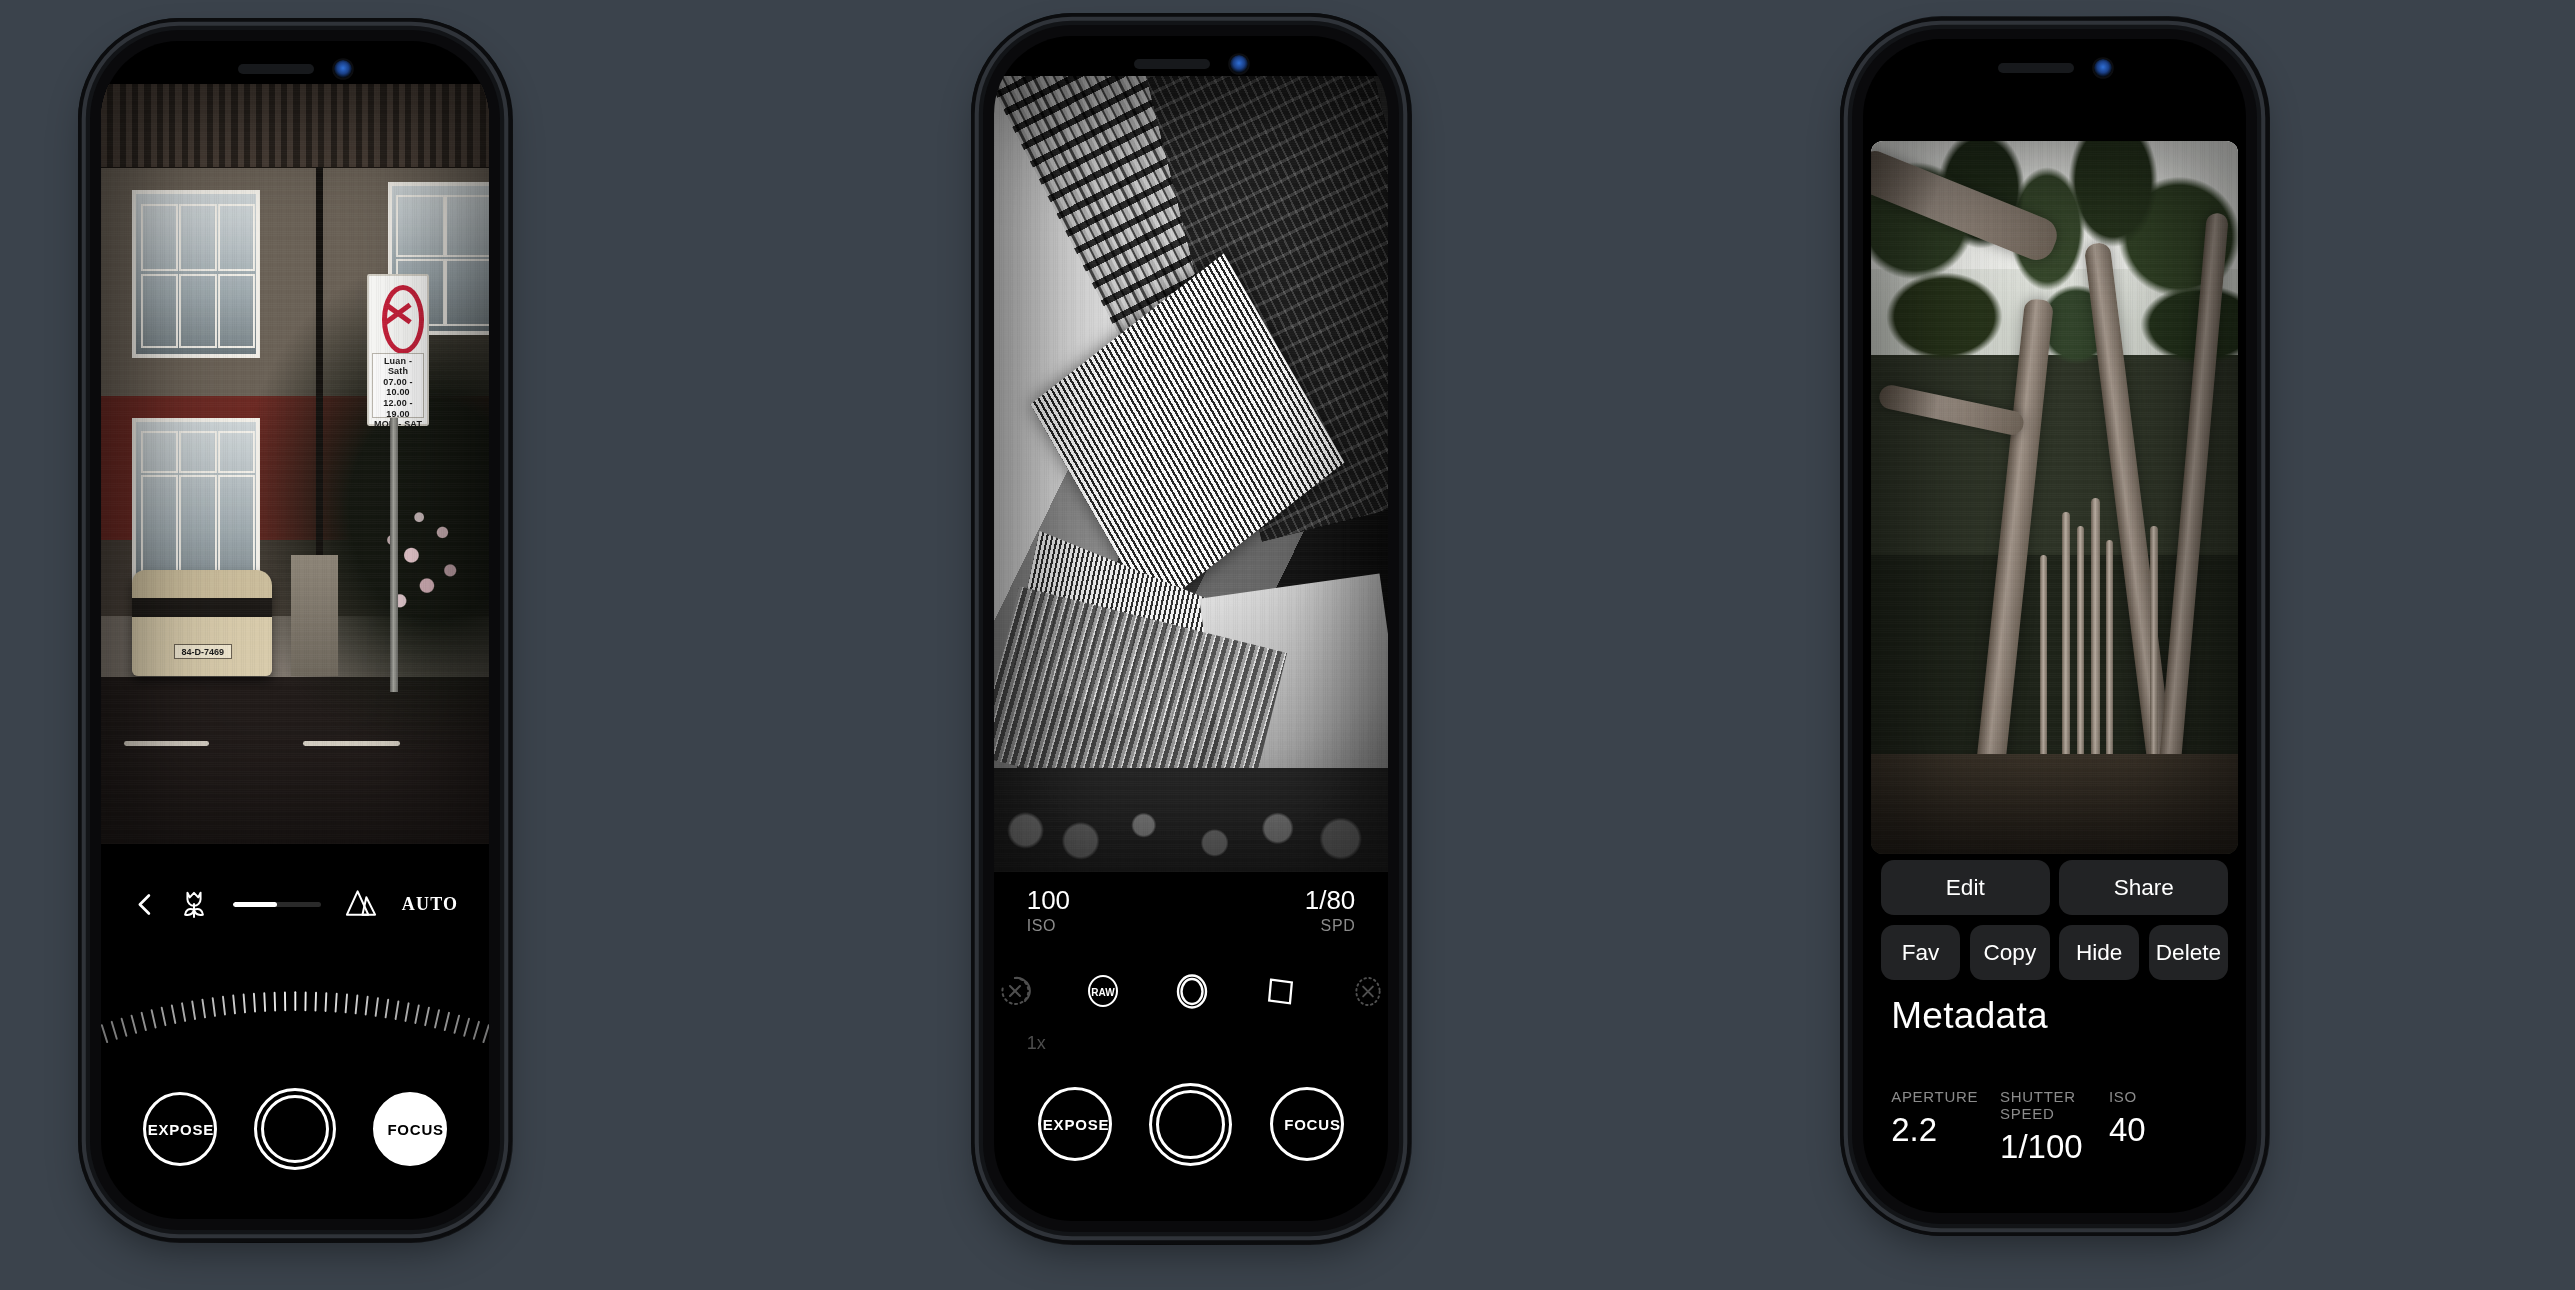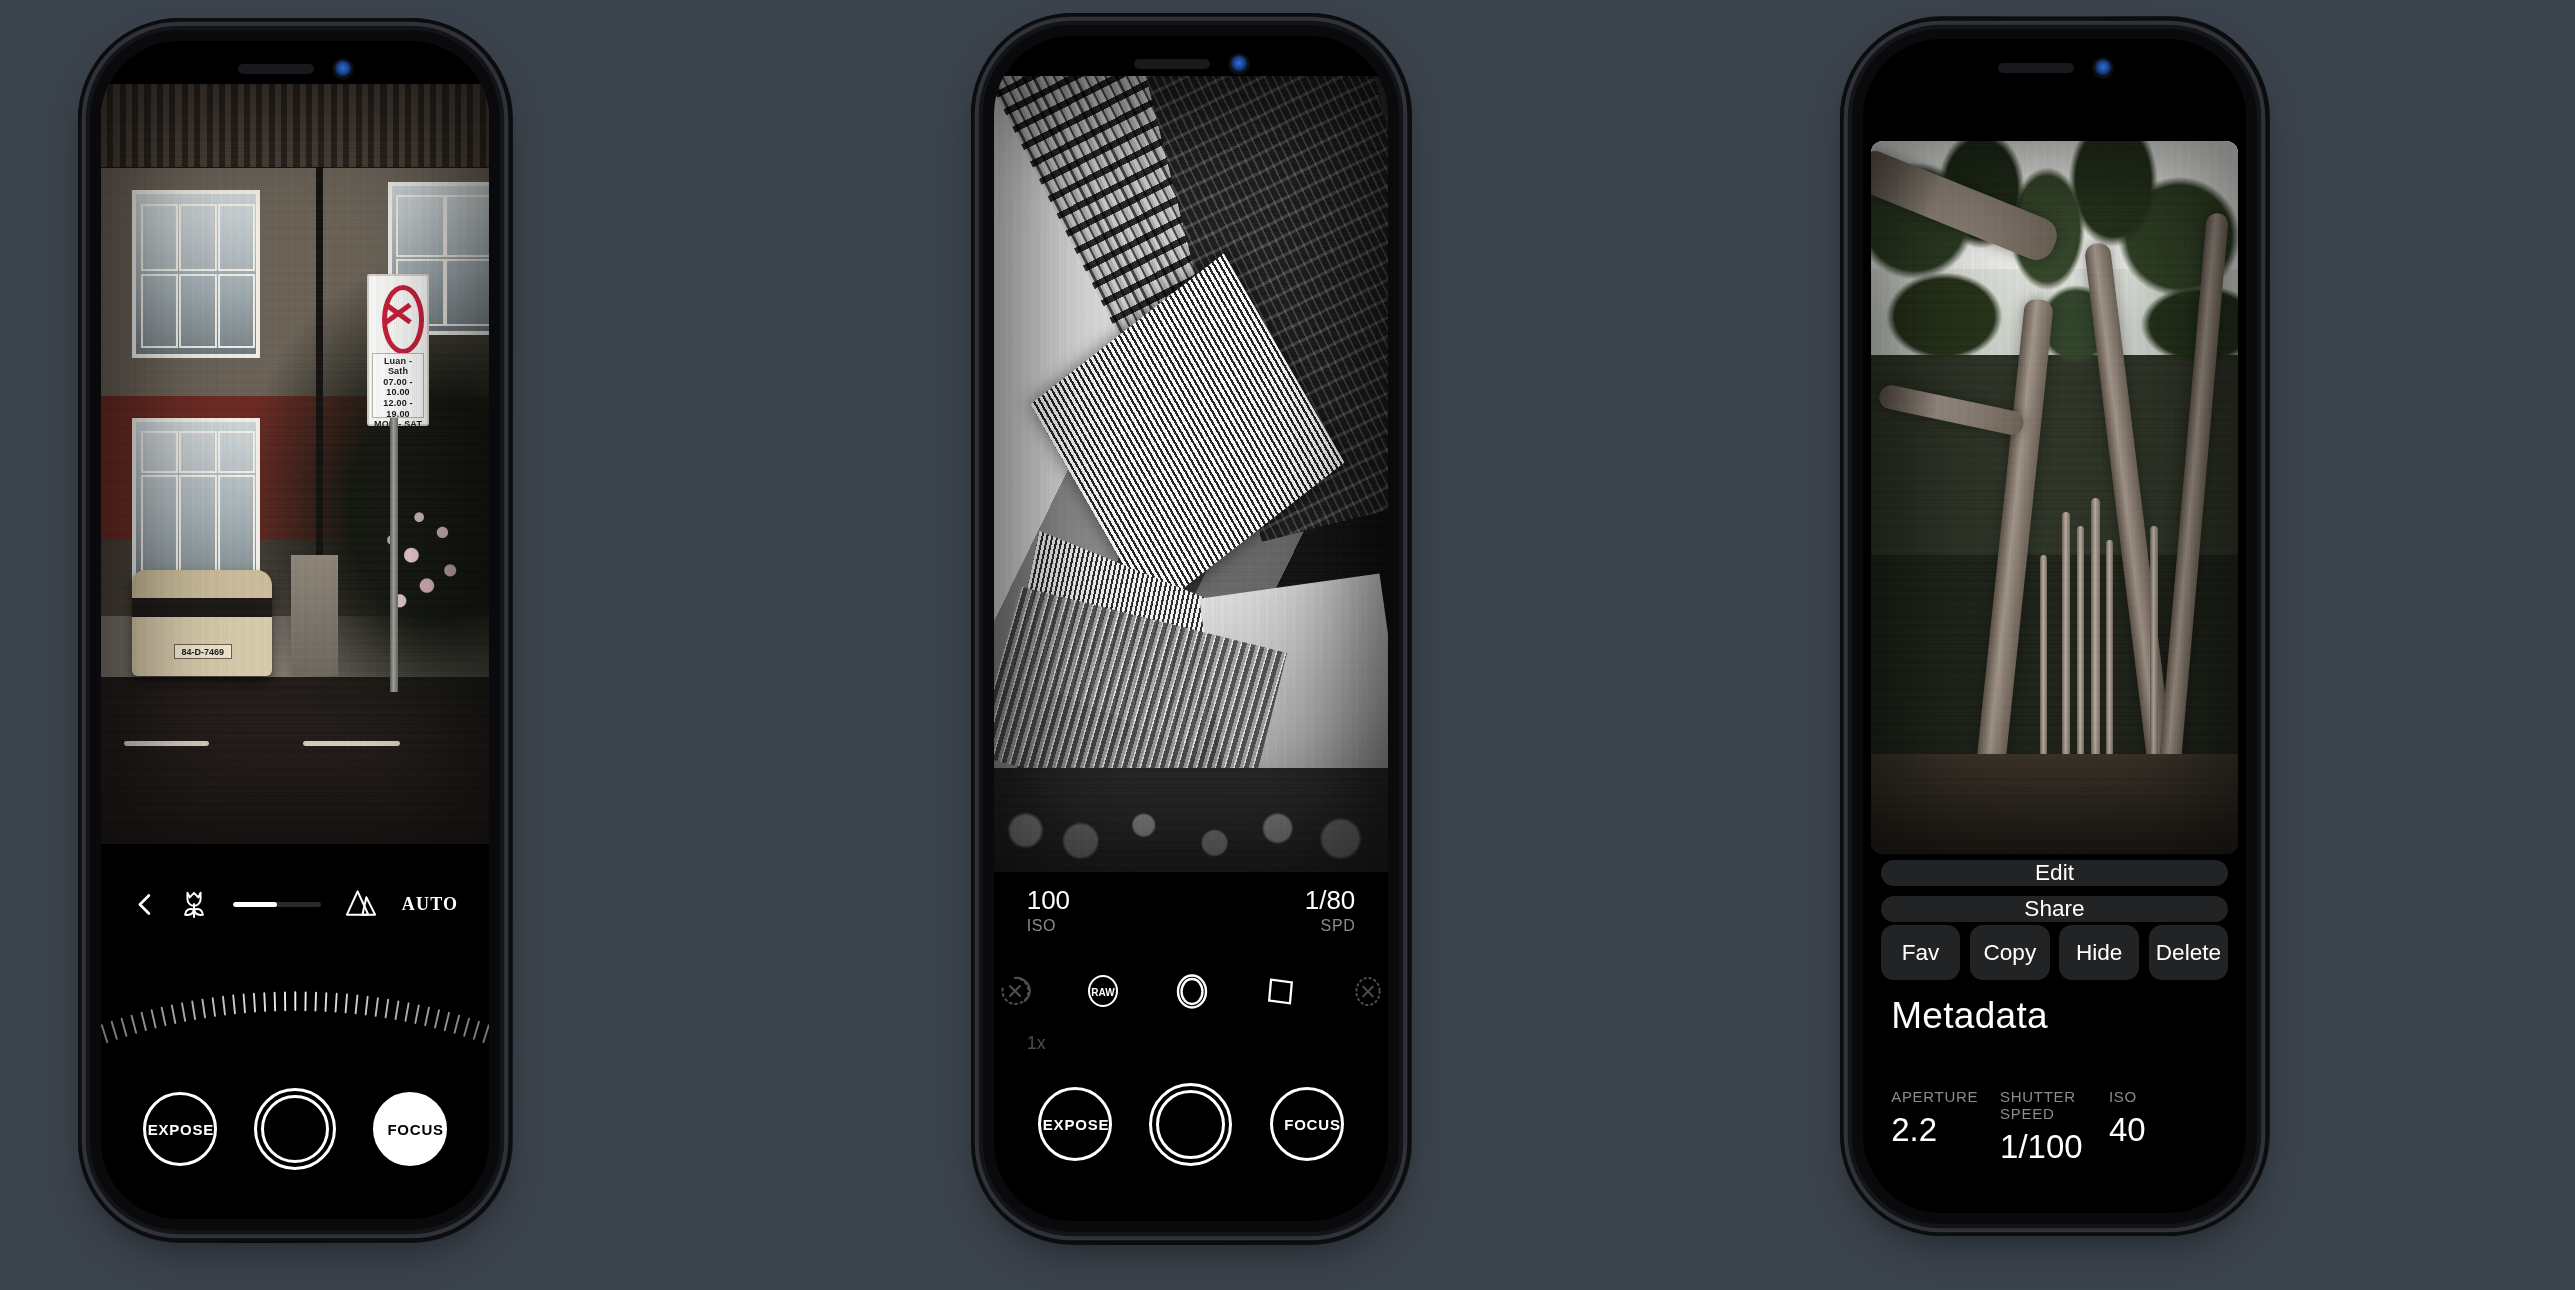--- a/index.html
+++ b/index.html
@@ -490,21 +490,21 @@
         <div class="root" style="left:56%;top:54%;width:2%;height:46%;"></div>
         <div class="root" style="left:60%;top:50%;width:2.4%;height:50%;"></div>
         <div class="root" style="left:64%;top:56%;width:2%;height:44%;"></div>
         <div class="root" style="left:46%;top:58%;width:2%;height:42%;"></div>
         <div class="root" style="left:76%;top:54%;width:2.2%;height:46%;"></div>
         <div class="ground"></div>
         <div class="grain"></div>
         <div class="vign"></div>
       </div>
 
-      <div class="actrow" style="top:821px;height:55px;flex-direction:column;">
+      <div class="actrow" style="top:821px;height:55px;">
         <div class="act">
           <span>Edit</span>
         </div>
         <div class="act">
           <span>Share</span>
         </div>
       </div>
 
       <div class="actrow" style="top:886px;height:55px;">
         <div class="act">

